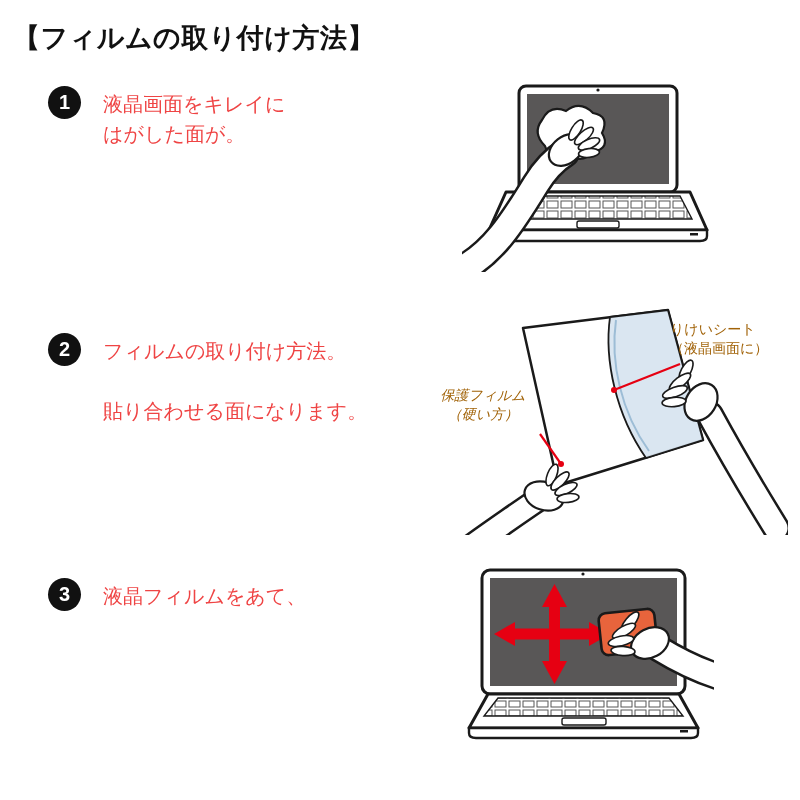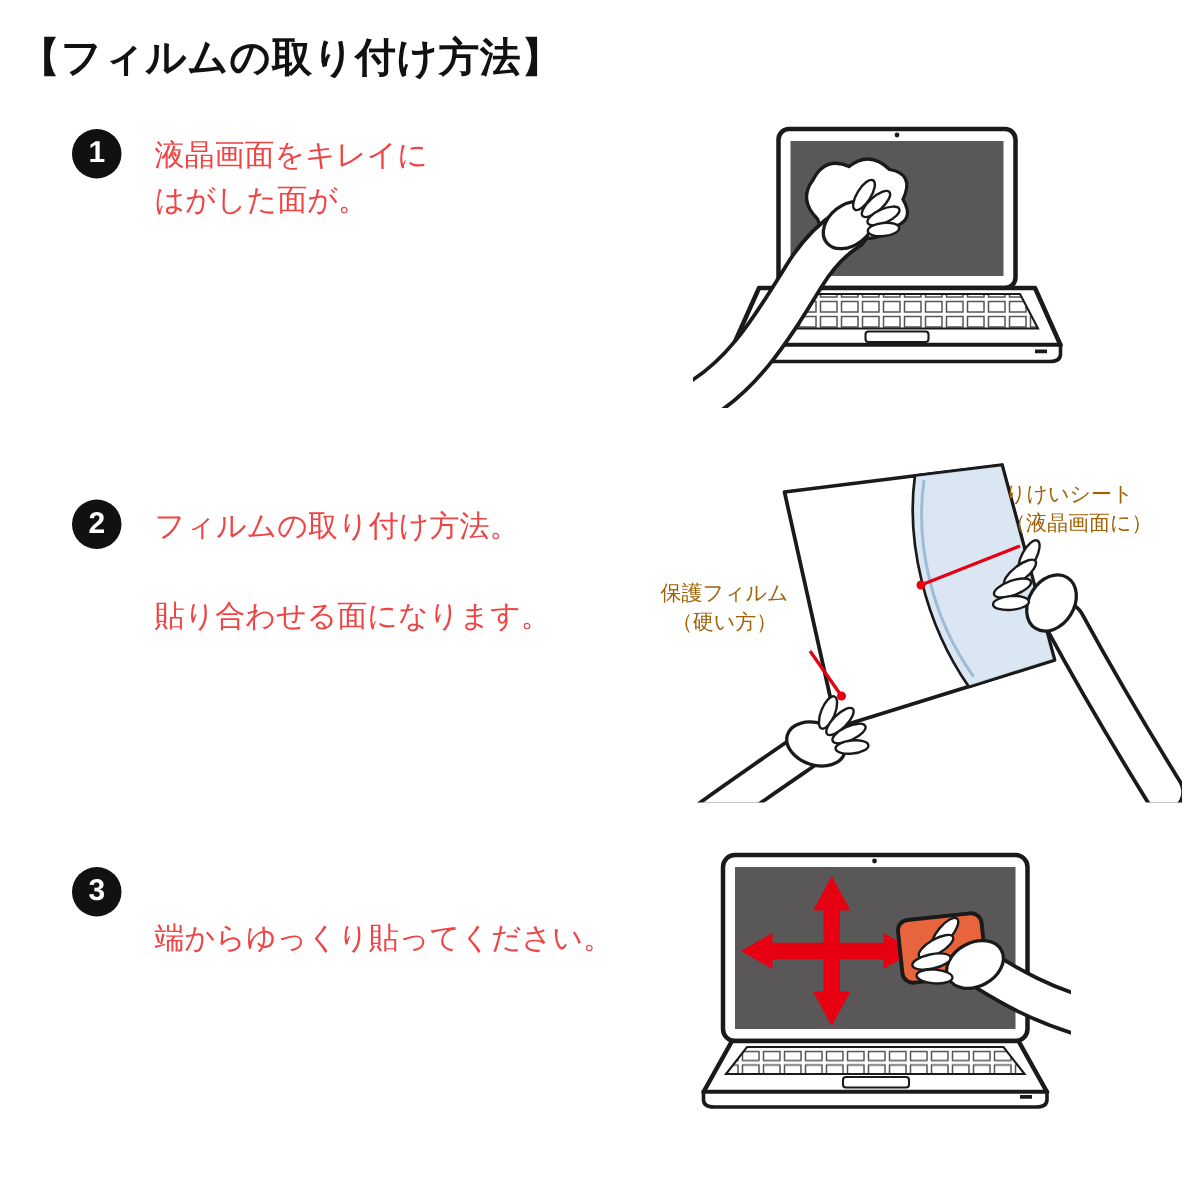--- a/index.html
+++ b/index.html
@@ -18,21 +18,21 @@
     position:absolute; width:33px; height:33px; border-radius:50%;
     background:#111; color:#fff; font-size:20px; font-weight:bold;
     display:flex; align-items:center; justify-content:center;
   }
   .step-text { position:absolute; font-size:20px; line-height:30px; color:#ef4444; }
   .illus { position:absolute; }
   .callout {
     position:absolute; color:#a16207; font-size:14px; line-height:1.35;
     white-space:nowrap;
   }
-  .callout.centered { text-align:center; }
+  .callout.centered { text-align:center;font-style:italic; }
 </style>
 </head>
 <body>
 
 <div class="page">
 
   <h1 class="title">【フィルムの取り付け方法】</h1>
 
   <div class="step-num" style="left:48px;top:86px">1</div>
   <div class="step-text" style="left:103px;top:89px">
@@ -114,22 +114,21 @@
       <span>（液晶画面に）</span>
     </div>
     <div class="callout centered" style="left:6px;top:86px;width:118px">
       <span>保護フィルム</span><br>
       <span>（硬い方）</span>
     </div>
   </div>
 
   <div class="step-num" style="left:48px;top:578px">3</div>
   <div class="step-text" style="left:103px;top:581px">
-    <br>
-    <span>端からゆっくり貼ってください。</span>
+    <span>液晶フィルムをあて、</span><br>
   </div>
 
   <div class="illus" style="left:452px;top:565px;width:262px;height:200px">
     <svg width="262" height="200" viewBox="0 0 262 200">
       <defs>
         <pattern id="kb3" width="14" height="9" patternUnits="userSpaceOnUse">
           <rect x="1" y="1" width="11" height="6" fill="#fff" stroke="#555" stroke-width="1"></rect>
         </pattern>
       </defs>
       <g>

